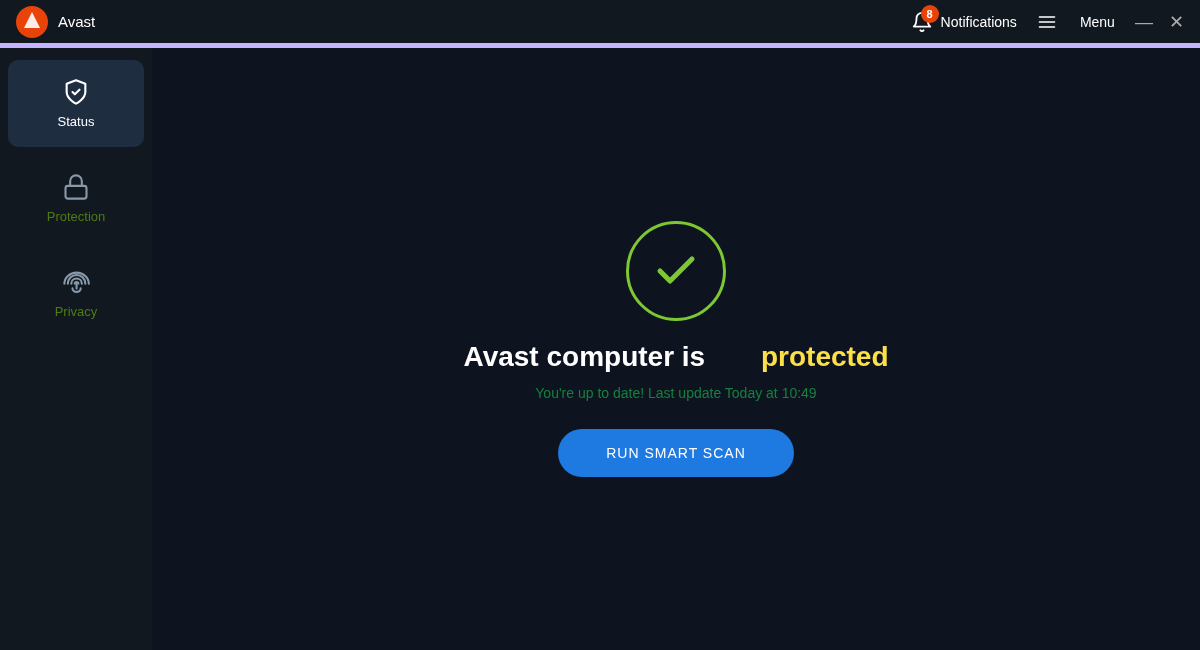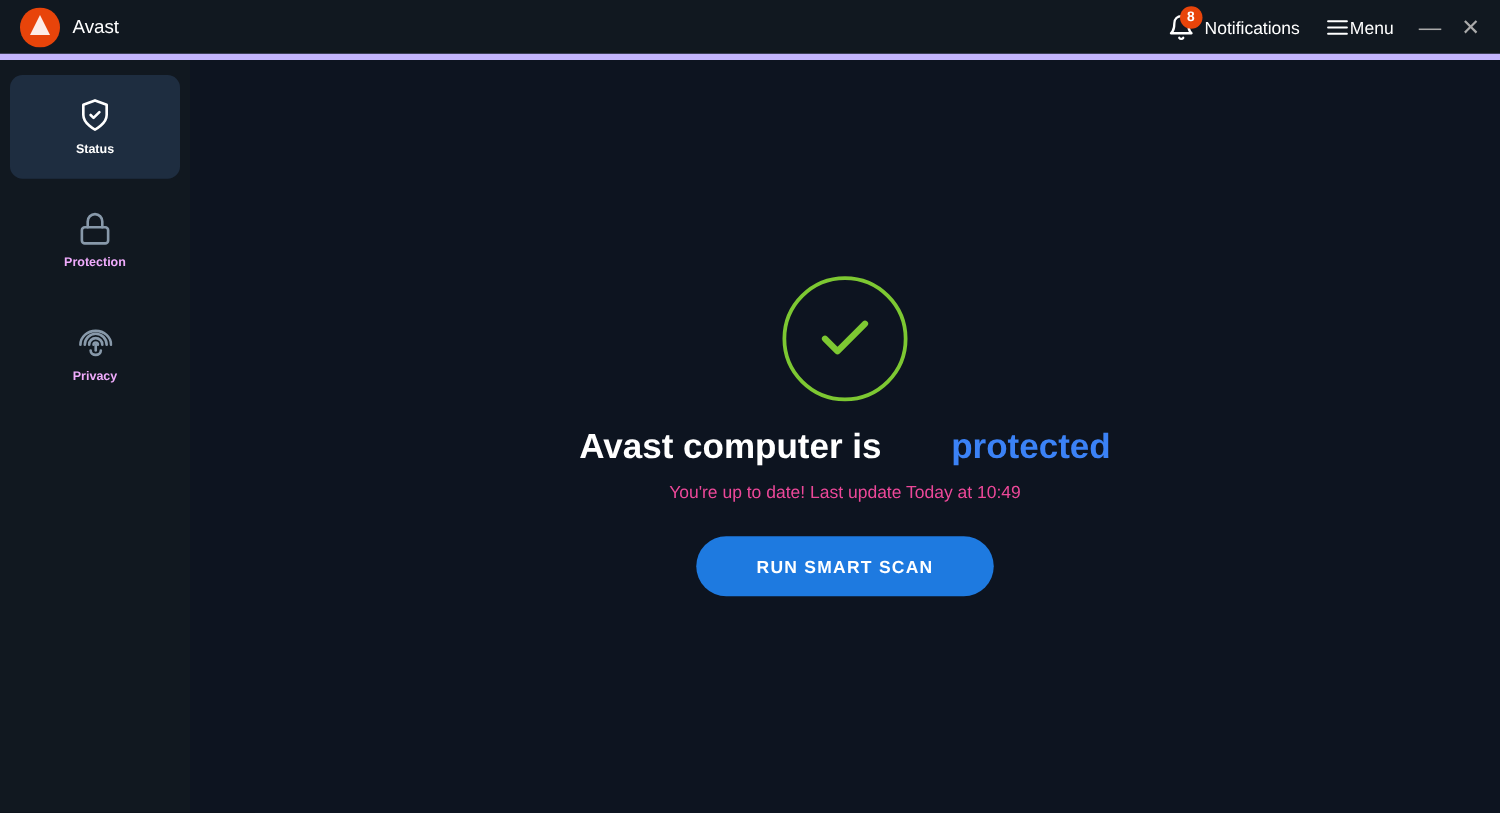--- a/index.html
+++ b/index.html
@@ -78,21 +78,21 @@
       font-size: 11px;
       font-weight: bold;
       display: flex;
       align-items: center;
       justify-content: center;
     }
 
     .menu-btn {
       display: flex;
       align-items: center;
-      gap: 0;
+      gap: 23px;
       cursor: pointer;
       color: #ffffff;
       font-size: 14px;
     }
 
     .window-controls {
       display: flex;
       align-items: center;
       gap: 16px;
     }
@@ -120,34 +120,34 @@
       flex-shrink: 0;
     }
 
     .sidebar-item {
       display: flex;
       flex-direction: column;
       align-items: center;
       justify-content: center;
       padding: 18px 10px;
       cursor: pointer;
-      color: #f0abfc;
+      color: #4d7c0f;
       gap: 8px;
       border-radius: 10px;
       margin: 4px 8px;
     }
 
     .sidebar-item.active {
       background: #1e2d40;
       color: #ffffff;
     }
 
     .sidebar-item-label {
-      font-size: 10px;
-      font-weight: 700;
+      font-size: 13px;
+      font-weight: 400;
       text-align: center;
     }
 
     
     .main-content {
       flex: 1;
       background: #0d1420;
       display: flex;
       flex-direction: column;
       align-items: center;
@@ -167,39 +167,39 @@
     }
 
     .protected-heading {
       font-size: 28px;
       font-weight: 700;
       color: #ffffff;
       text-align: center;
     }
 
     .protected-word {
-      color: #3b82f6;
+      color: #fde047;
       margin-left: 48px;
     }
 
     .update-text {
-      color: #ec4899;
+      color: #15803d;
       font-size: 14px;
       text-align: center;
       margin-top: -8px;
     }
 
     .scan-button {
       background: #1e7ae0;
       color: #ffffff;
       border: none;
       border-radius: 30px;
       padding: 16px 48px;
       font-size: 14px;
-      font-weight: 700;
+      font-weight: 400;
       letter-spacing: 1px;
       cursor: pointer;
       margin-top: 8px;
       text-align: center;
     }
   </style>
 </head>
 <body>
 
 <div class="title-bar">

